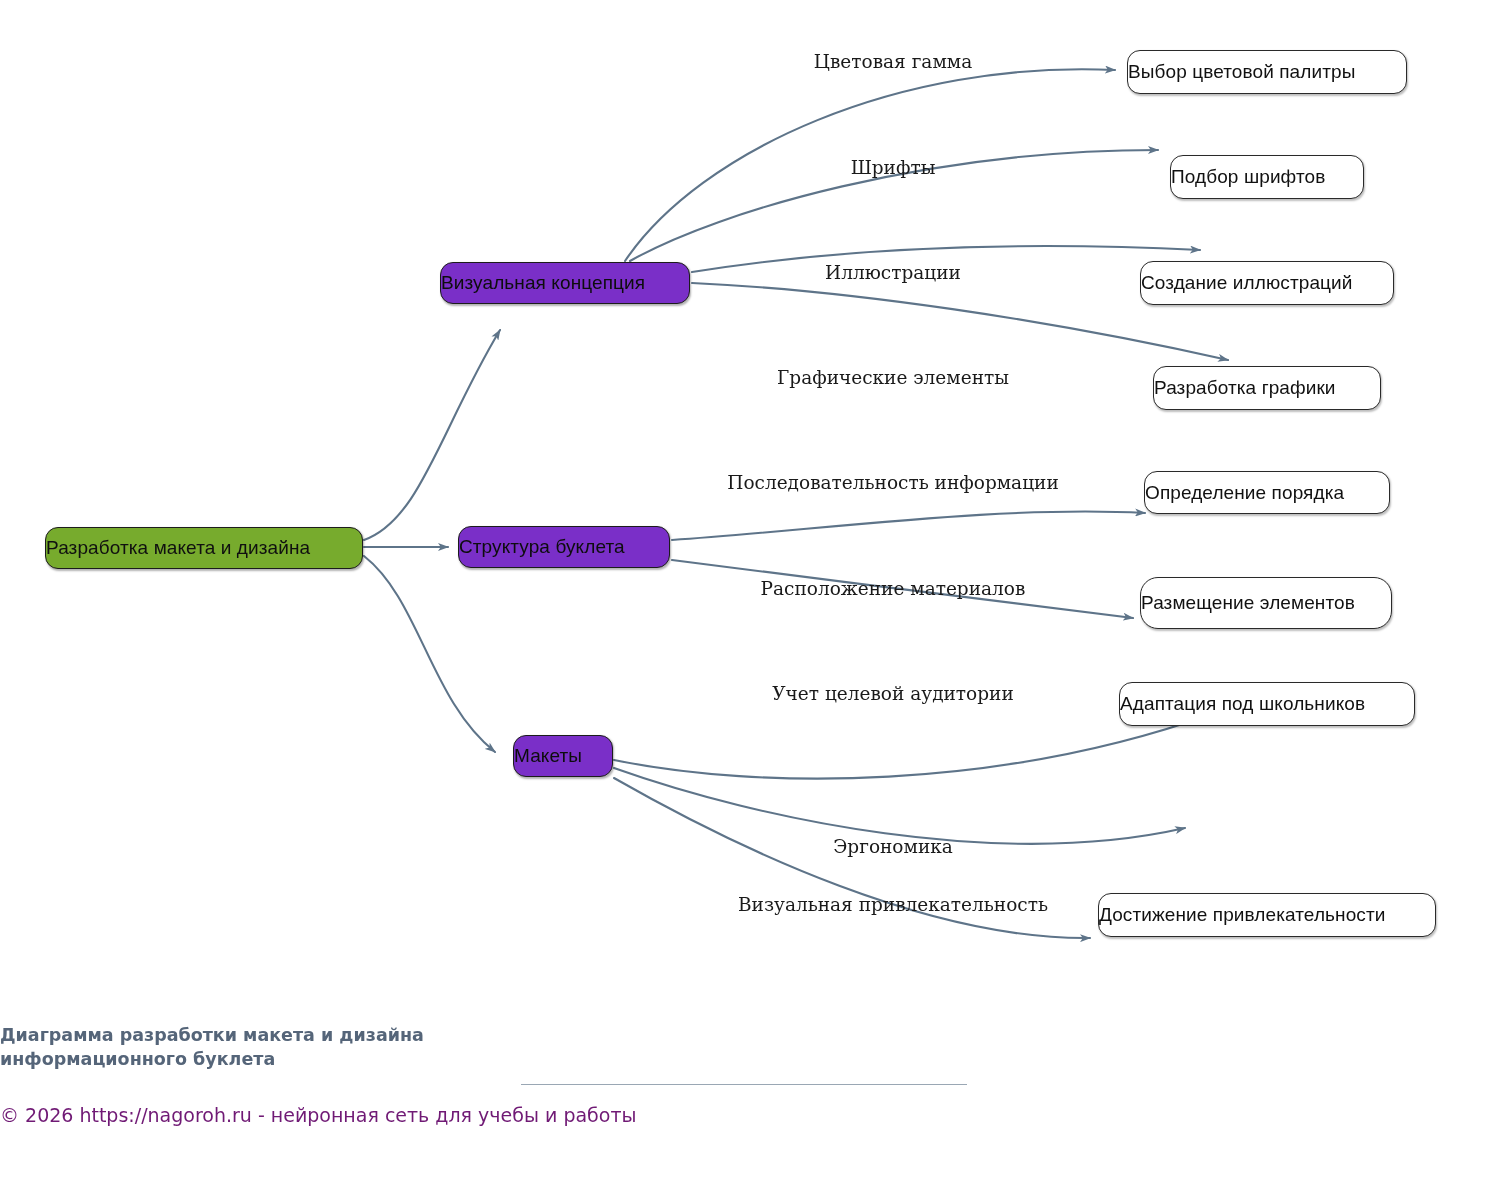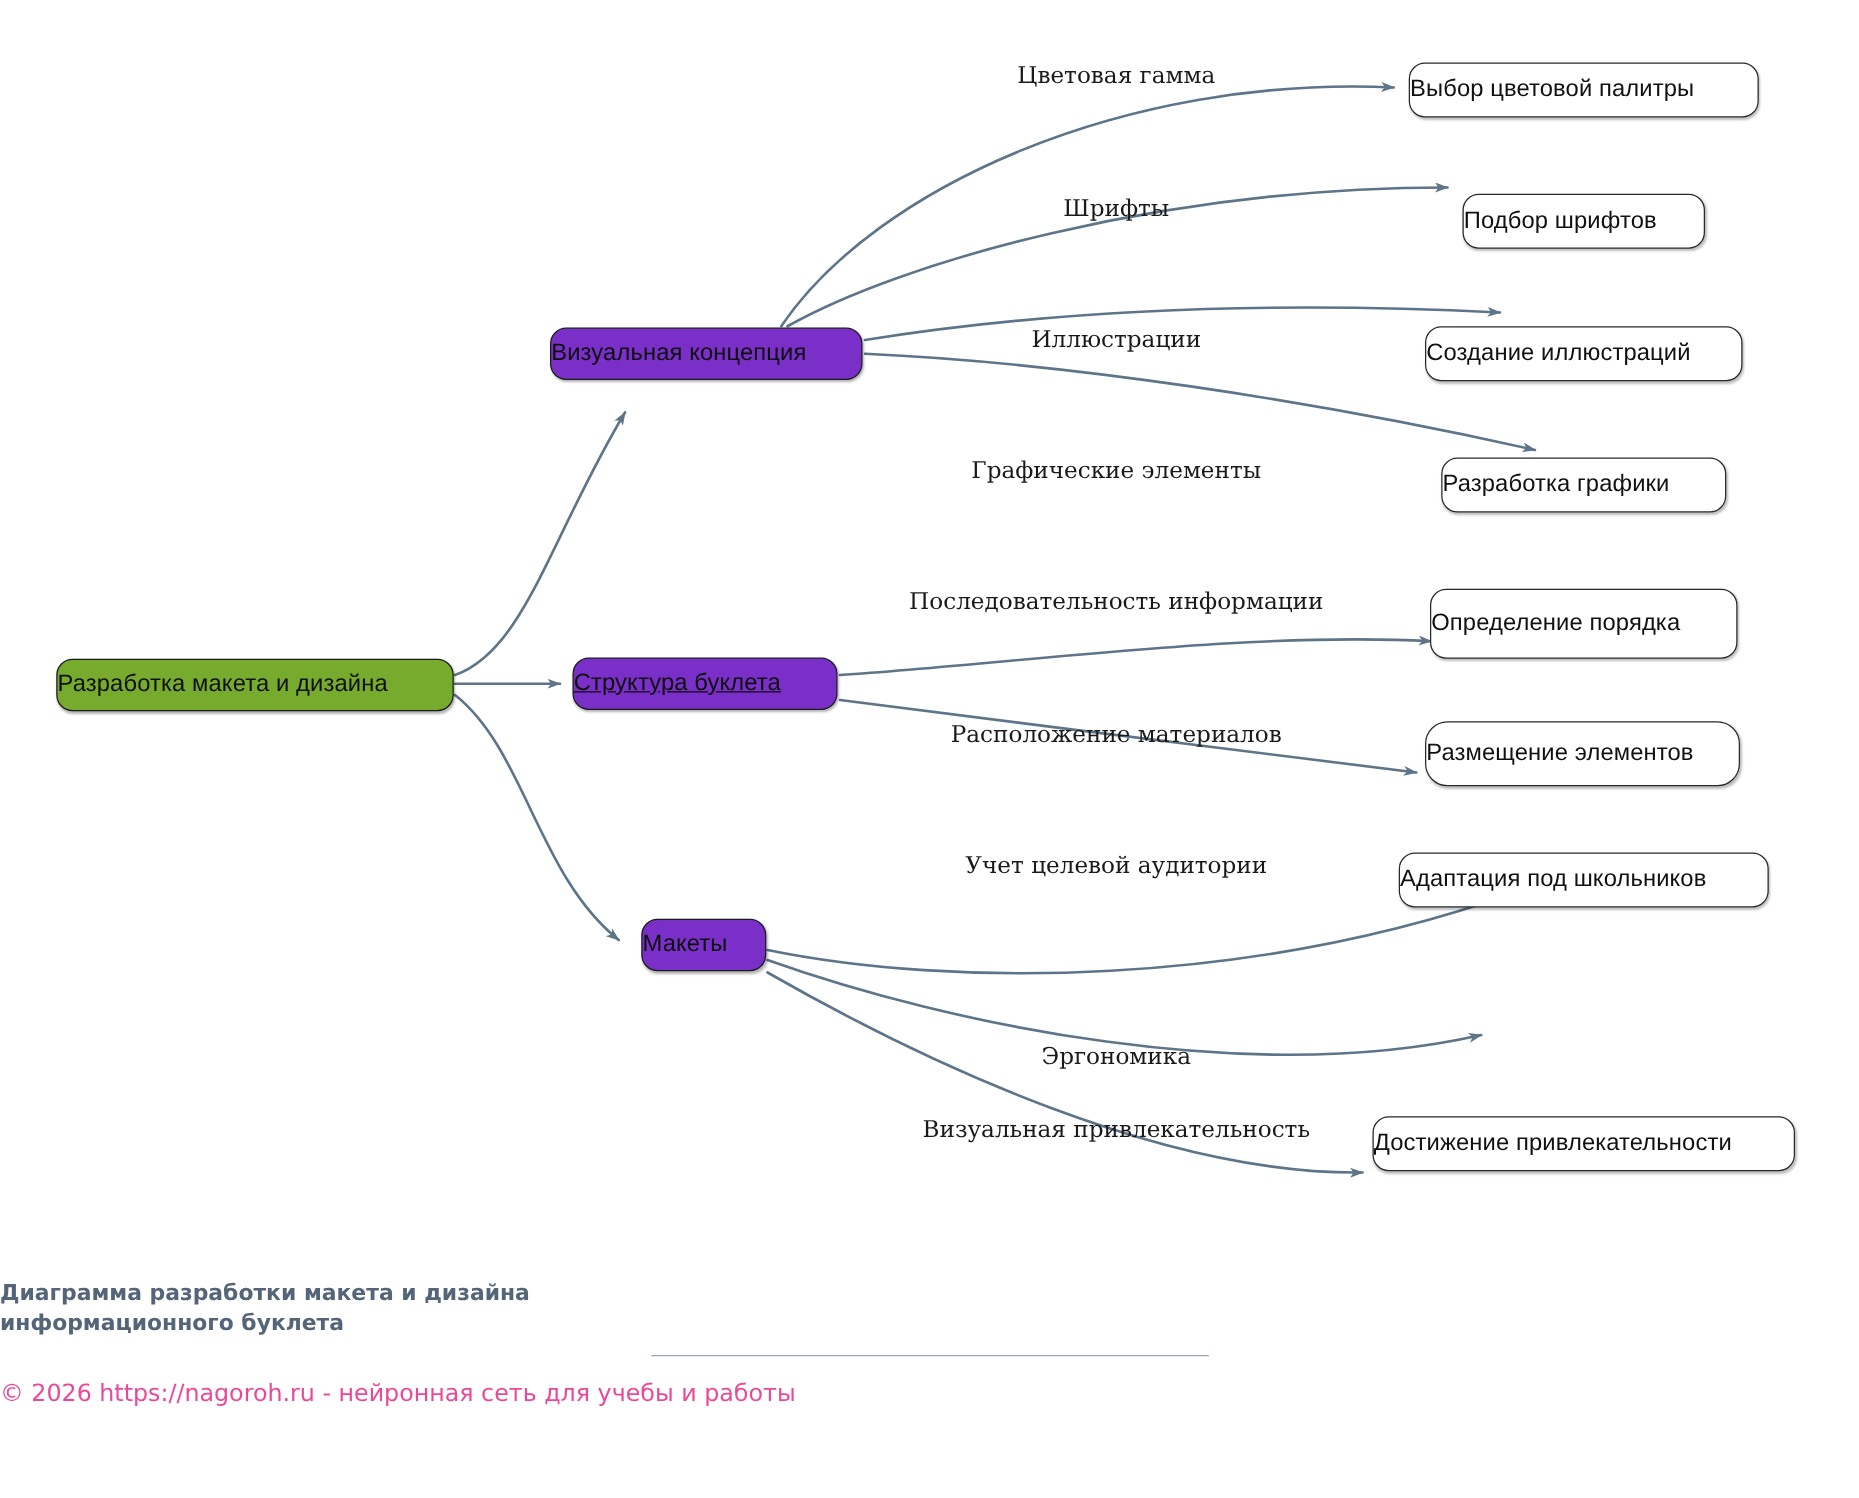--- a/index.html
+++ b/index.html
@@ -96,21 +96,21 @@
   #footer-divider {
     width: 446px;
     height: 0;
     margin: 13px auto 0 auto;
     border-top: 1.4px solid #9aa7b4;
   }
   #footer-copyright {
     margin-top: 19px;
     font-family: "DejaVu Sans", "Liberation Sans", sans-serif;
     font-size: 19px;
-    color: #ec4899;
+    color: #701a75;
     white-space: nowrap;
   }
 </style>
 </head>
 <body>
 
 <div id="page">
 
   <svg id="diagram-svg" viewBox="0 0 1487 1198" xmlns="http://www.w3.org/2000/svg">
     <defs>
@@ -136,40 +136,40 @@
     <path class="edge-path" d="M 614,778 C 740,850 930,940 1090,938" marker-end="url(#arrowhead)"></path>
   </svg>
 
   <div class="node node-root" style="left:45px; top:527px; width:318px; height:42px;">
     <span>Разработка макета и дизайна</span>
   </div>
 
   <div class="node node-branch" style="left:440px; top:262px; width:250px; height:42px;">
     <span>Визуальная концепция</span>
   </div>
-  <div class="node node-branch" style="left:458px; top:526px; width:212px; height:42px;text-decoration:underline;">
+  <div class="node node-branch" style="left:458px; top:526px; width:212px; height:42px;">
     <span>Структура буклета</span>
   </div>
   <div class="node node-branch" style="left:513px; top:735px; width:100px; height:42px;">
     <span>Макеты</span>
   </div>
 
   <div class="node node-leaf" style="left:1127px; top:50px; width:280px; height:44px;">
     <span>Выбор цветовой палитры</span>
   </div>
   <div class="node node-leaf" style="left:1170px; top:155px; width:194px; height:44px;">
     <span>Подбор шрифтов</span>
   </div>
   <div class="node node-leaf" style="left:1140px; top:261px; width:254px; height:44px;">
     <span>Создание иллюстраций</span>
   </div>
   <div class="node node-leaf" style="left:1153px; top:366px; width:228px; height:44px;">
     <span>Разработка графики</span>
   </div>
-  <div class="node node-leaf" style="left:1144px; top:471px; width:246px; height:56px;">
+  <div class="node node-leaf" style="left:1144px; top:471px; width:246px; height:43px;">
     <span>Определение порядка</span>
   </div>
   <div class="node node-leaf" style="left:1140px; top:577px; width:252px; height:52px;border-radius:18px;">
     <span>Размещение элементов</span>
   </div>
   <div class="node node-leaf" style="left:1119px; top:682px; width:296px; height:44px;">
     <span>Адаптация под школьников</span>
   </div>
   <div class="node node-leaf" style="left:1098px; top:893px; width:338px; height:44px;">
     <span>Достижение привлекательности</span>

